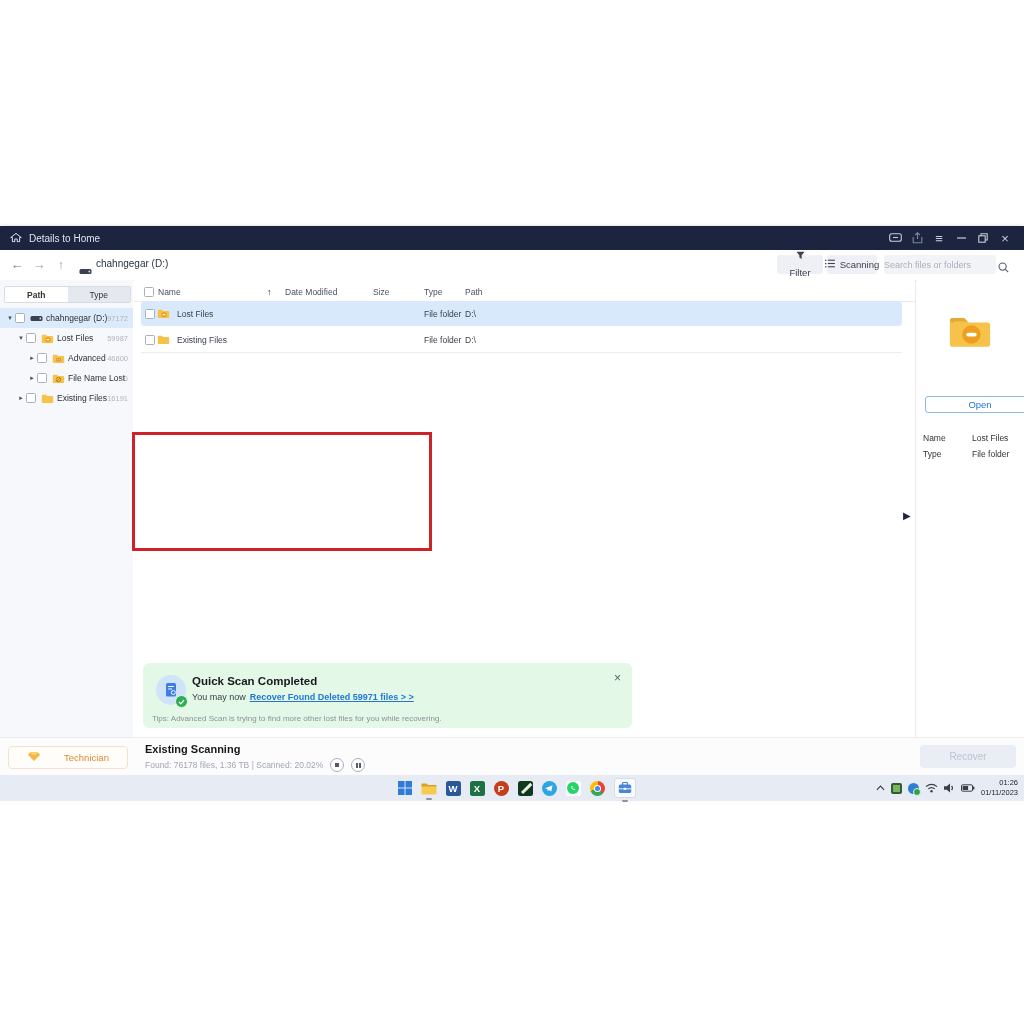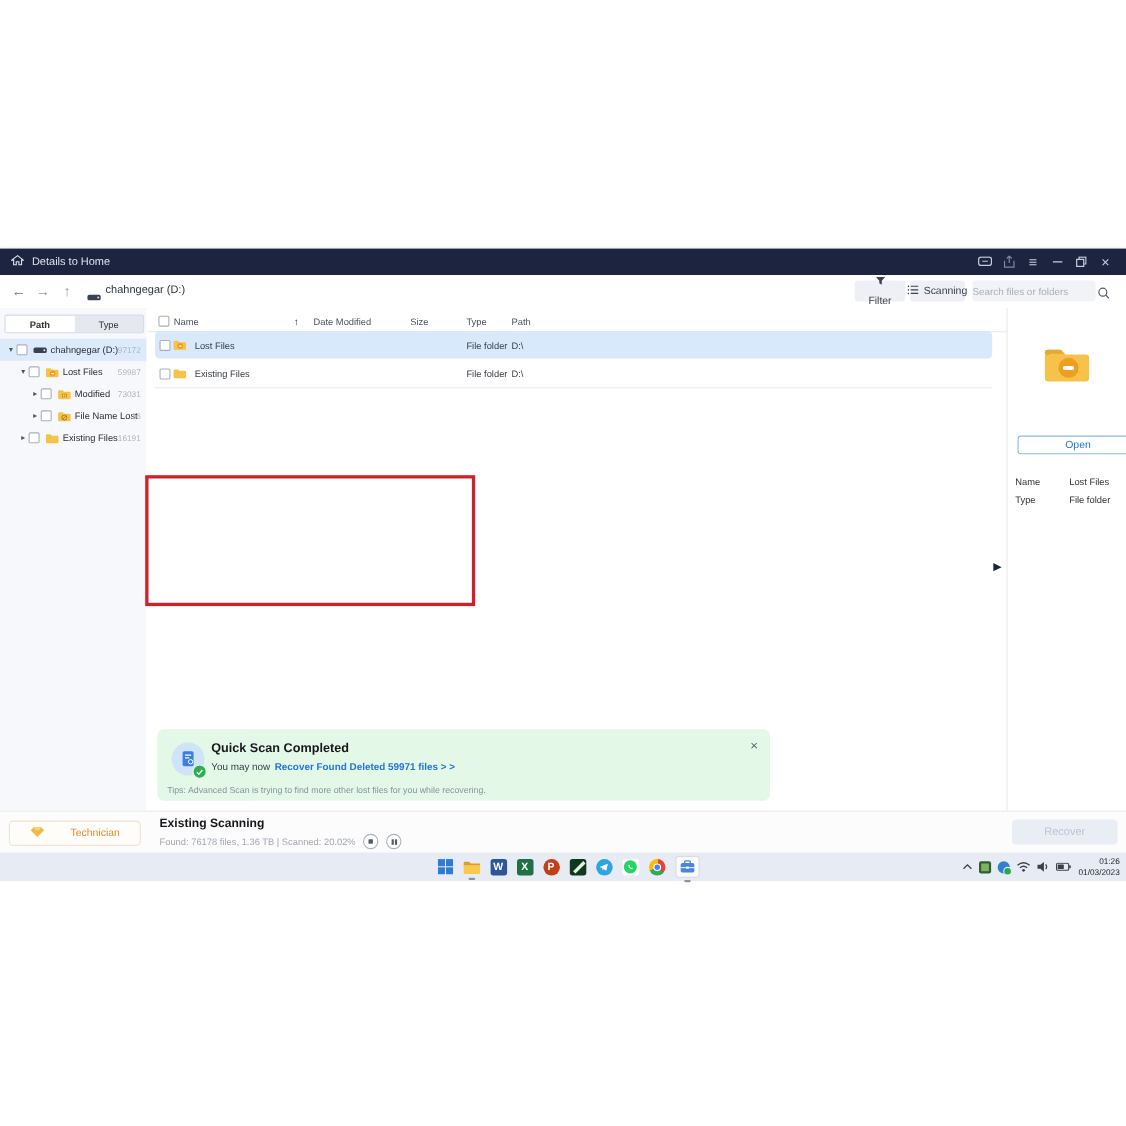--- a/index.html
+++ b/index.html
@@ -61,28 +61,28 @@
   .rowline{position:absolute;left:7px;right:13px;top:72px;border-bottom:1px solid #ededf1;}
   
   .rpanel{position:absolute;right:0;top:54px;width:107px;bottom:38px;background:#fff;}
   .bigfolder{position:absolute;left:30px;top:32px;}
   .openbtn{position:absolute;left:8px;top:116px;width:110px;height:17px;border:1px solid #8cb6e8;border-radius:3px;
            background:#fff;color:#2277d4;font-size:9.5px;display:flex;align-items:center;justify-content:center;}
   .field{position:absolute;left:6px;font-size:8.5px;color:#333;}
   .fval{position:absolute;left:55px;font-size:8.5px;color:#333;}
   .collapse{position:absolute;left:903px;top:285px;font-size:10px;color:#1d2440;line-height:1;}
   
-  .notif{position:absolute;left:143px;top:437px;width:557px;height:65px;background:#e4f8e8;border-radius:6px;z-index:10;}
+  .notif{position:absolute;left:143px;top:437px;width:489px;height:65px;background:#e4f8e8;border-radius:6px;z-index:10;}
   .n-icon{position:absolute;left:13px;top:12px;width:30px;height:30px;border-radius:50%;background:#cfe4f8;
           display:flex;align-items:center;justify-content:center;}
   .n-badge{position:absolute;left:32px;top:32px;width:11px;height:11px;border-radius:50%;background:#2eae52;
            border:1.5px solid #e4f8e8;display:flex;align-items:center;justify-content:center;}
   .n-title{position:absolute;left:49px;top:12px;font-size:11.5px;font-weight:bold;color:#17181c;}
   .n-line{position:absolute;left:49px;top:29px;font-size:9px;color:#3a4048;}
-  .n-link{color:#2277d4;font-weight:bold;margin-left:4px;}
+  .n-link{color:#2277d4;font-weight:bold;margin-left:4px;text-decoration:underline;}
   .n-tip{position:absolute;left:9px;top:51px;font-size:8px;color:#8a9199;}
   .n-close{position:absolute;right:11px;top:8px;font-size:12px;color:#55606a;}
   
   .redbox{position:absolute;left:132px;top:432px;width:294px;height:113px;border:3px solid #cf2128;z-index:60;pointer-events:none;}
   
   .footer{position:absolute;left:0;right:0;top:511px;height:38px;background:#fcfcfd;border-top:1px solid #ececec;}
   .techbtn{position:absolute;left:8px;top:8px;width:118px;height:21px;border:1px solid #f0e2cf;border-radius:4px;
            background:#fffdf9;display:flex;align-items:center;justify-content:center;gap:23px;
            color:#df8a2e;font-size:9.5px;}
   .scan-title{position:absolute;left:145px;top:5px;font-size:11px;font-weight:bold;color:#17181c;}
@@ -249,22 +249,22 @@
           <span class="tw">▸</span>
           <span class="cb"></span>
           <span class="ticon">
             <svg width="13" height="11" viewBox="0 0 16 13">
                 <path d="M1 3 Q1 2 2 2 H6 L7.5 3.5 H14 Q15 3.5 15 4.5 V11 Q15 12 14 12 H2 Q1 12 1 11 Z" fill="#f6c24a"></path>
                 <rect x="5.4" y="5.8" width="5.4" height="4" rx="0.6" fill="#c98a1b"></rect>
                 <line x1="7" y1="6.6" x2="7" y2="9" stroke="#fff" stroke-width="0.8"></line>
                 <line x1="9" y1="6.6" x2="9" y2="9" stroke="#fff" stroke-width="0.8"></line>
               </svg>
           </span>
-          <span class="tlabel">Modified</span>
-          <span class="tcount">73031</span>
+          <span class="tlabel">Advanced</span>
+          <span class="tcount">46800</span>
         </div>
 
         <div class="trow ind2">
           <span class="tw">▸</span>
           <span class="cb"></span>
           <span class="ticon">
             <svg width="13" height="11" viewBox="0 0 16 13">
                 <path d="M1 3 Q1 2 2 2 H6 L7.5 3.5 H14 Q15 3.5 15 4.5 V11 Q15 12 14 12 H2 Q1 12 1 11 Z" fill="#f6c24a"></path>
                 <circle cx="8" cy="7.8" r="2.8" fill="none" stroke="#b07a14" stroke-width="1.1"></circle>
                 <line x1="6.2" y1="9.6" x2="9.8" y2="6" stroke="#b07a14" stroke-width="1.1"></line>
@@ -490,17 +490,17 @@
       </span>
       <span class="tray-ic">
         <svg width="14" height="8" viewBox="0 0 14 8">
             <rect x="0.5" y="0.8" width="11" height="6.4" rx="1.2" fill="none" stroke="#3a3f47" stroke-width="1"></rect>
             <rect x="12" y="2.6" width="1.4" height="2.8" rx="0.5" fill="#3a3f47"></rect>
             <rect x="1.6" y="1.9" width="5.5" height="4.2" rx="0.5" fill="#3a3f47"></rect>
           </svg>
       </span>
       <div class="tray-time">
         <div>01:26</div>
-        <div>01/03/2023</div>
+        <div>01/11/2023</div>
       </div>
     </div>
   </div>
 </div>
 
 </body></html>

